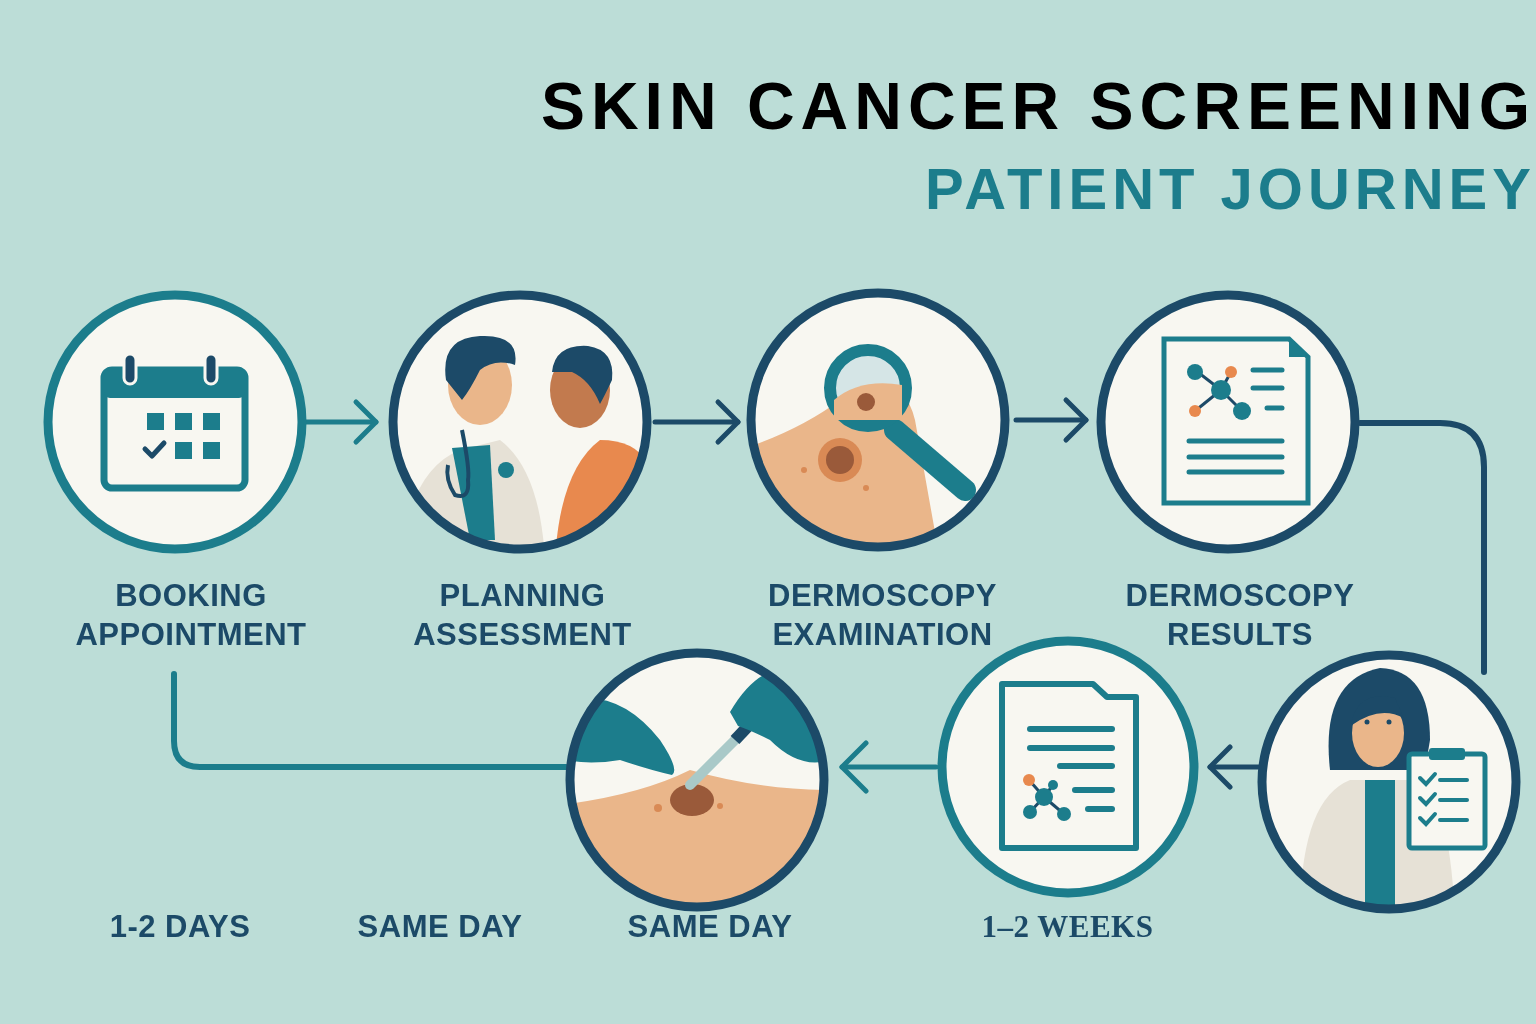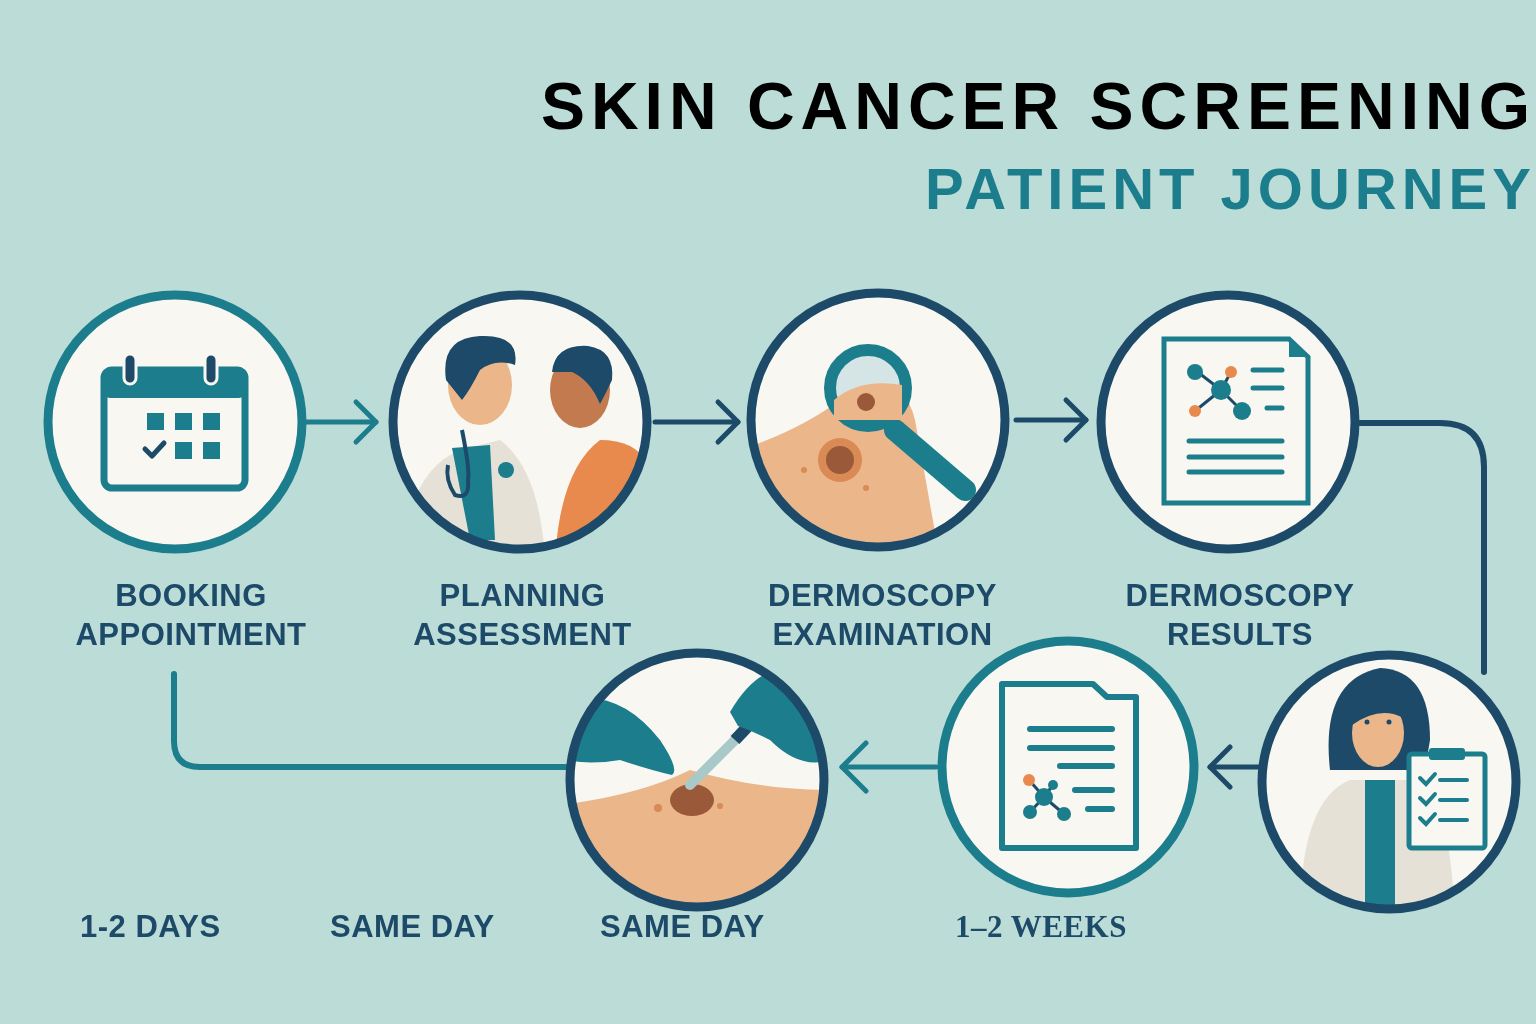--- a/index.html
+++ b/index.html
@@ -6,21 +6,21 @@
   body { width:1536px; height:1024px; background:#bcddd7; position:relative; overflow:hidden;
          font-family:"Liberation Sans","DejaVu Sans",sans-serif; }
   .title1 { position:absolute; left:0; width:1536px; top:68px; text-align:right;
             font-size:66px; font-weight:700; letter-spacing:6px; color:#000000; }
   .title2 { position:absolute; left:0; width:1536px; top:155px; text-align:right;
             font-size:58px; font-weight:700; letter-spacing:5px; color:#1c7d8c; }
   svg.canvas { position:absolute; left:0; top:0; }
   .label { position:absolute; text-align:center; font-weight:700; color:#1c4a68;
            font-size:31px; line-height:39px; letter-spacing:0.5px; }
   .label span { display:block; }
-  .dur { position:absolute; font-weight:700; color:#1c4a68;
+  .dur { position:absolute; text-align:center; font-weight:700; color:#1c4a68;
          font-size:31px; line-height:39px; letter-spacing:0.5px; }
 </style>
 </head>
 <body>
 
 <div class="title1">SKIN CANCER SCREENING</div>
 <div class="title2">PATIENT JOURNEY</div>
 
 <svg class="canvas" width="1536" height="1024" viewBox="0 0 1536 1024">
 

